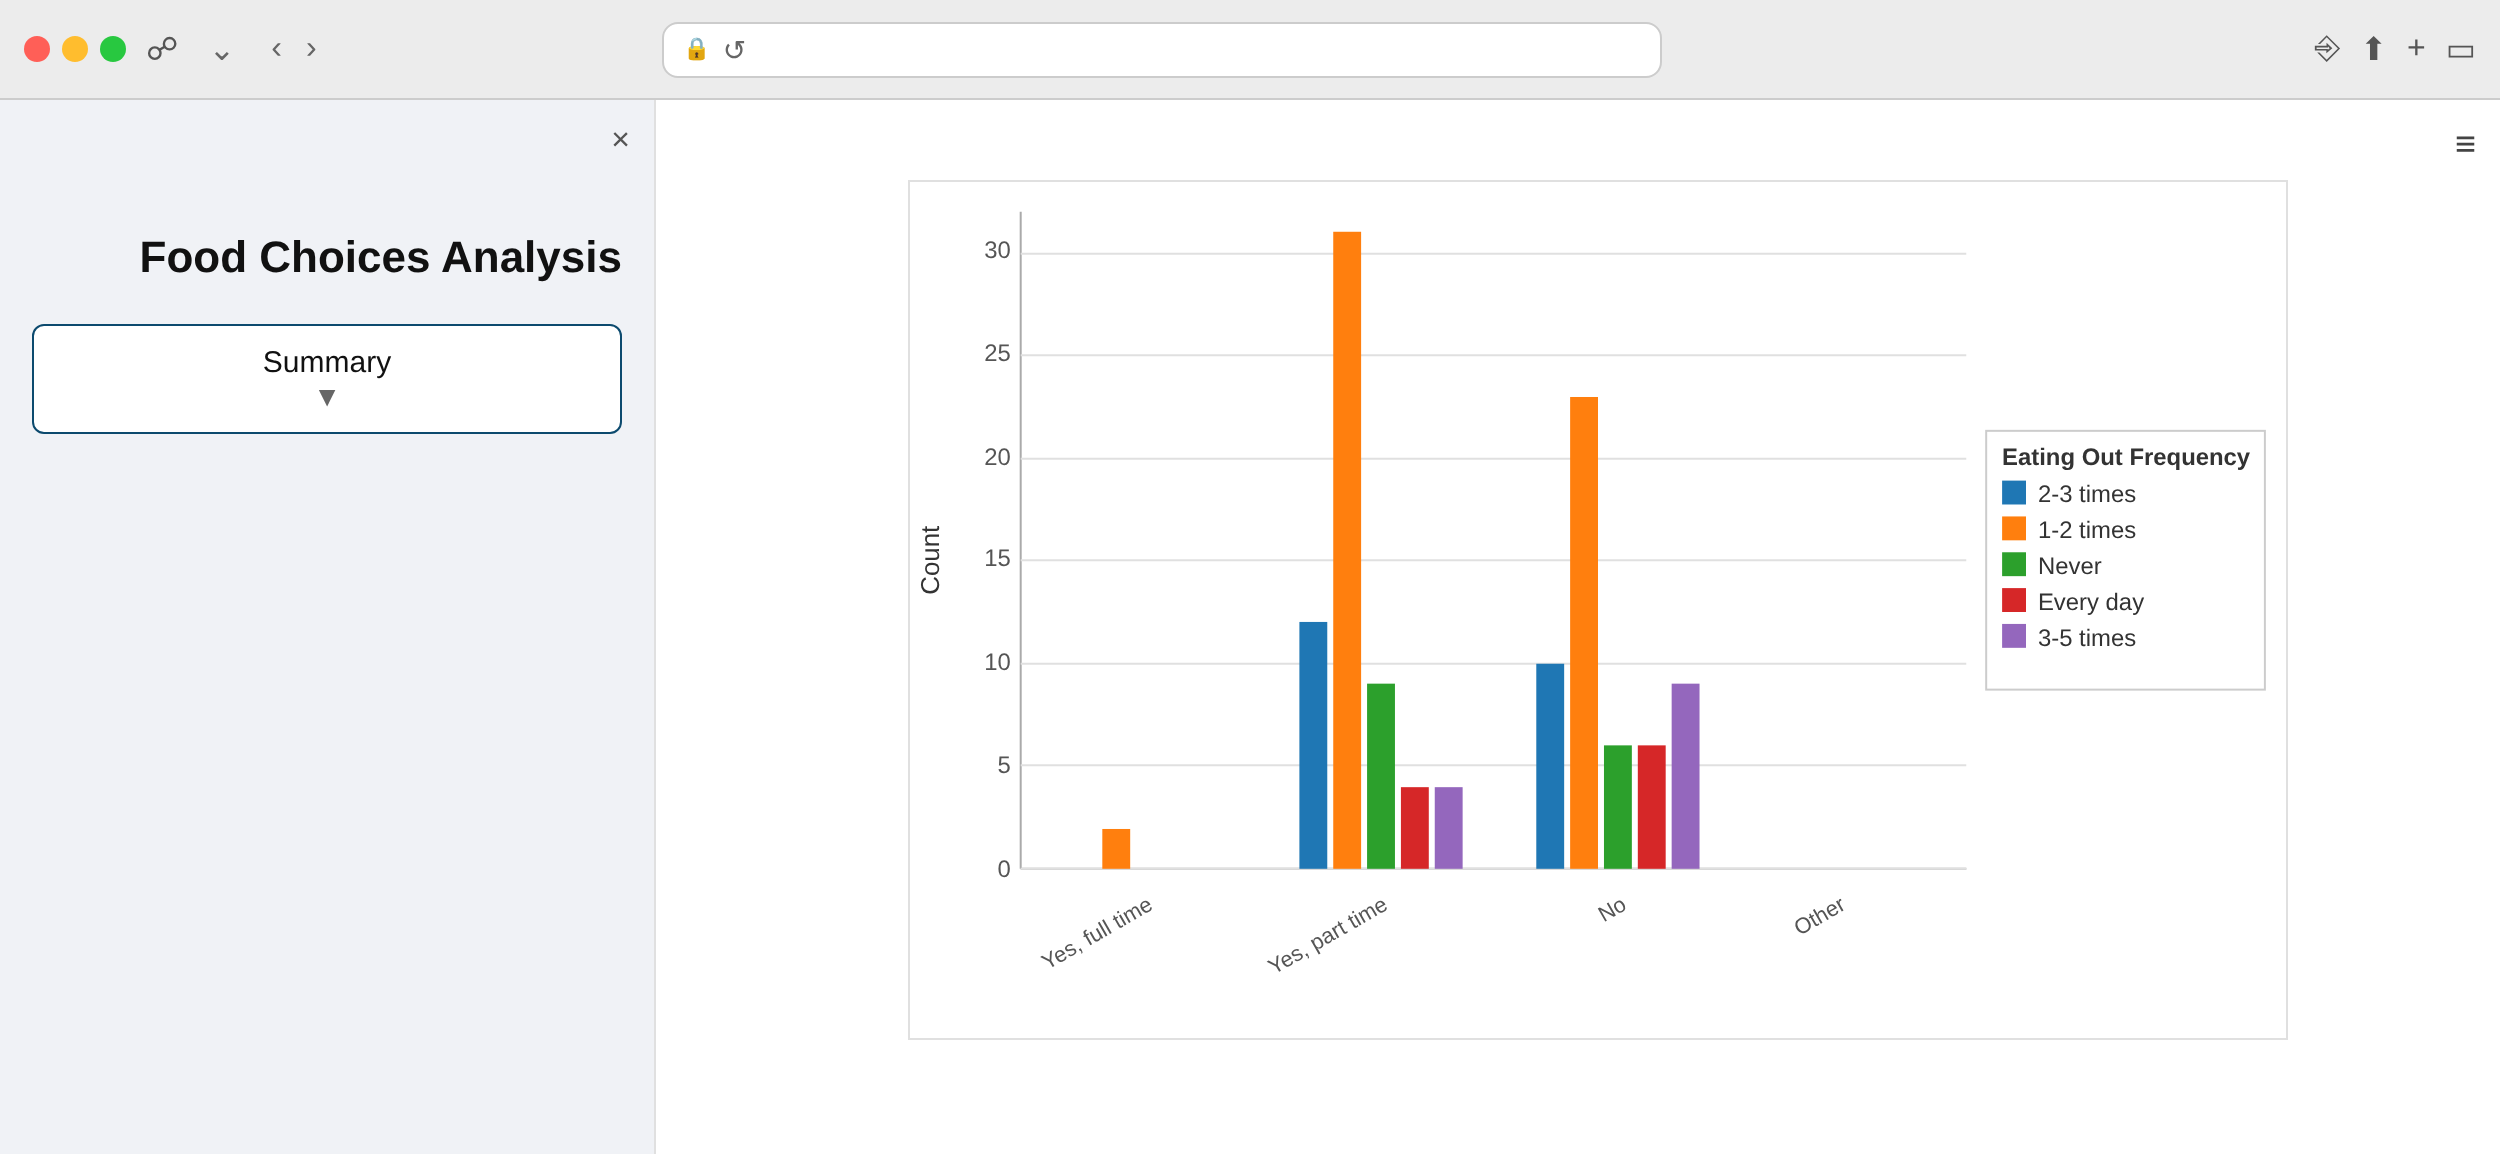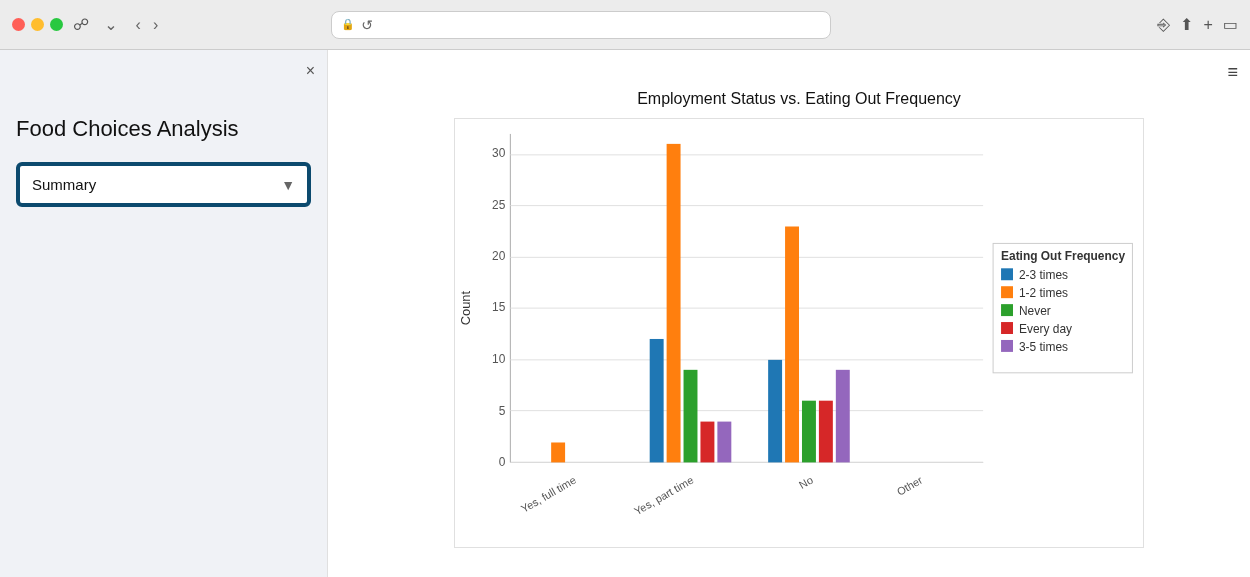--- a/index.html
+++ b/index.html
@@ -68,43 +68,45 @@
       top: 12px;
       right: 12px;
       background: none;
       border: none;
       cursor: pointer;
       font-size: 16px;
       color: #555;
     }
     .sidebar-title {
       font-size: 22px;
-      font-weight: 400;
+      font-weight: 700;
       color: #111;
       margin-top: 50px;
       margin-bottom: 20px;
       line-height: 1.2;
+      text-align: right;
     }
     .sidebar-label {
       font-size: 14px;
       color: #333;
       margin-bottom: 8px;
     }
     .sidebar-select {
       width: 100%;
       background: #fff;
-      border: 4px solid #0c4a6e;
+      border: 1px solid #0c4a6e;
       border-radius: 6px;
       padding: 10px 12px;
       font-size: 15px;
       color: #111;
       cursor: pointer;
       display: flex;
       align-items: center;
       justify-content: space-between;
+      flex-direction: column;
     }
     .sidebar-select-arrow { color: #666; font-size: 14px; }
 
     
     .main-content {
       flex: 1;
       background: #fff;
       padding: 10px 10px 10px 20px;
       overflow: auto;
       position: relative;
@@ -176,21 +178,20 @@
     <div class="sidebar-select">
       <span>Summary</span>
       <span class="sidebar-select-arrow">▼</span>
     </div>
   </div>
 
   <div class="main-content">
     <span class="hamburger-icon">≡</span>
 
     <div class="chart-container">
-      <div class="chart-title">Employment Status vs. Eating Out Frequency</div>
       <div class="chart-wrapper">
         <svg class="chart-svg" viewBox="0 0 690 430" xmlns="http://www.w3.org/2000/svg">
 
           <line x1="55" y1="15" x2="55" y2="345" stroke="#aaa" stroke-width="1"></line>
 
           <line x1="55" y1="345" x2="530" y2="345" stroke="#aaa" stroke-width="1"></line>
 
           <g font-size="12" fill="#555" text-anchor="end" font-family="sans-serif">
             <text x="50" y="349">0</text>
             <text x="50" y="297">5</text>

